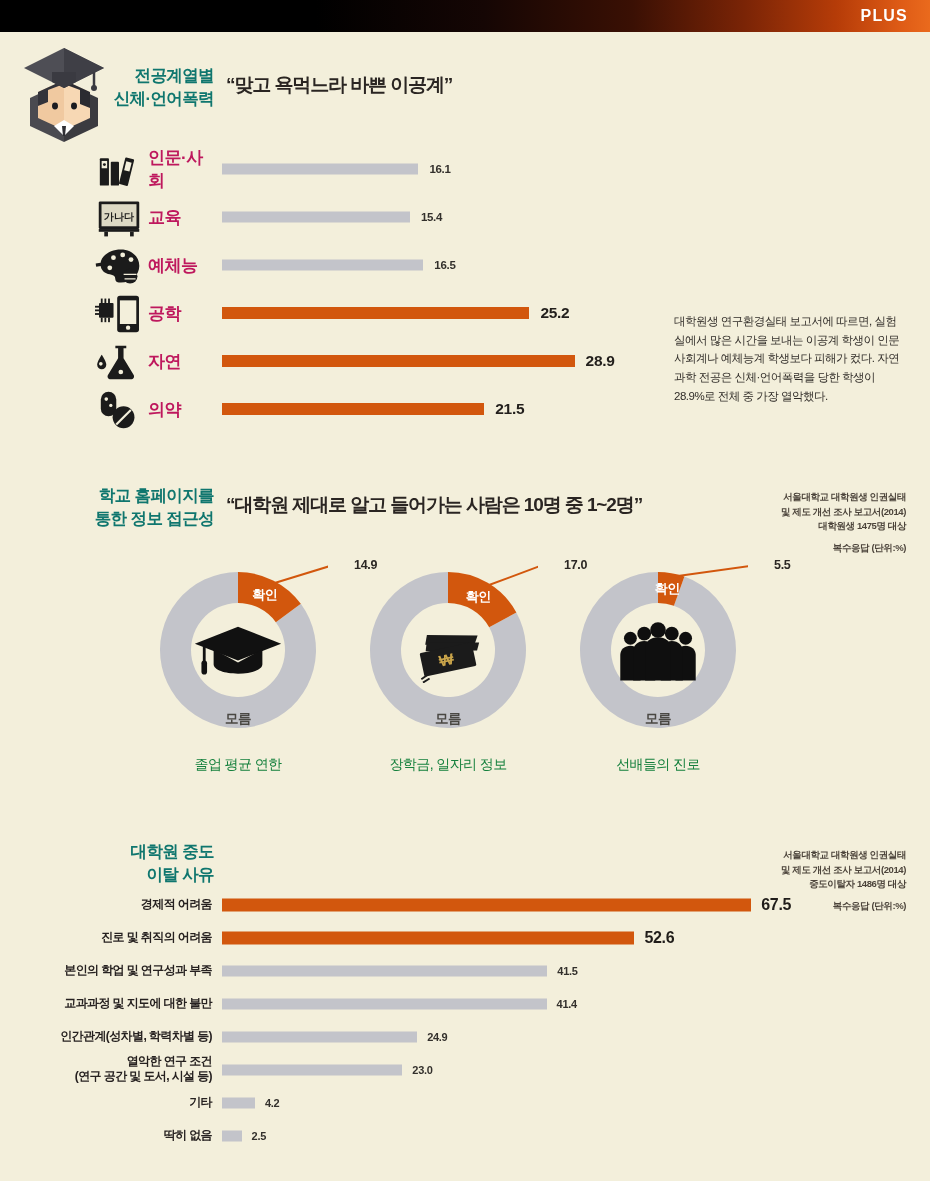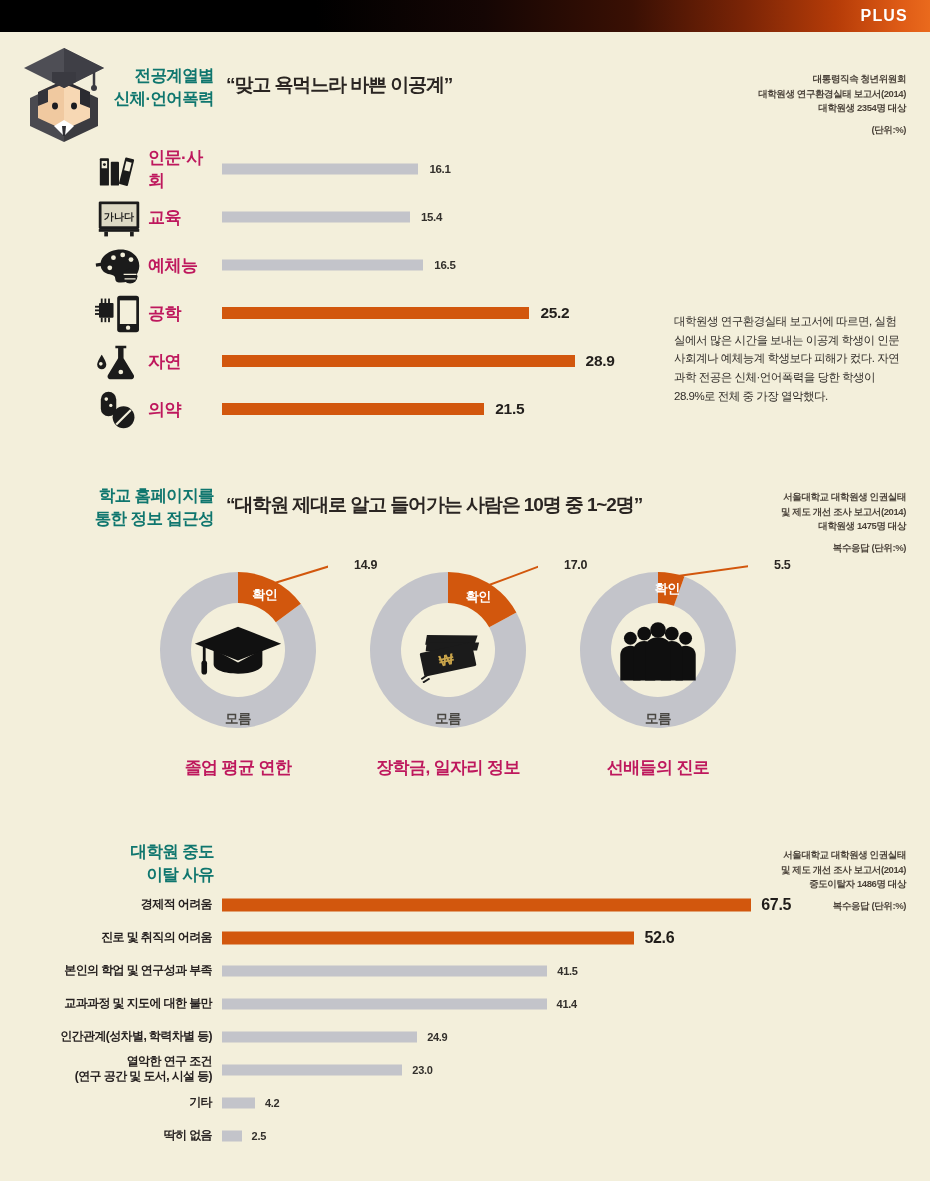--- a/index.html
+++ b/index.html
@@ -127,21 +127,21 @@
   }
   .donut-rest-label {
     position: absolute; left: 50%; top: 162px;
     transform: translateX(-50%);
     font-size: 13.5px; font-weight: bold; color: #4a4843;
     letter-spacing: -0.5px; white-space: nowrap;
   }
   .donut-caption {
     position: absolute; left: 50%; top: 208px;
     transform: translateX(-50%);
-    font-size: 17px; font-weight: bold; color: #be185d;
+    font-size: 14px; font-weight: normal; color: #15803d;
     letter-spacing: -0.6px; white-space: nowrap;
   }
 
   
   .s3-row { position: absolute; left: 20px; width: 830px; height: 33px; }
   .s3-label {
     position: absolute; left: 0; top: 50%;
     transform: translateY(-50%);
     width: 192px; text-align: right;
     font-size: 12px; font-weight: bold; color: #262120;
@@ -195,26 +195,20 @@
       <path d="M76,26 L76,40" stroke="#3a3a41" stroke-width="2.5" fill="none"></path>
       <circle cx="76" cy="42" r="3" fill="#3a3a41"></circle>
     </svg>
   </div>
 
   <div class="sec-title" style="left:84px; top:64px; width:130px;">
     <div>전공계열별</div>
     <div>신체·언어폭력</div>
   </div>
   <div class="sec-quote" style="left:226px; top:72px;">“맞고 욕먹느라 바쁜 이공계”</div>
-  <div class="sec-source" style="right:24px; top:72px; width:250px;">
-    <div>대통령직속 청년위원회</div>
-    <div>대학원생 연구환경실태 보고서(2014)</div>
-    <div>대학원생 2354명 대상</div>
-    <div class="unit">(단위:%)</div>
-  </div>
 
   <div id="s1-rows">
       <div class="s1-row" style="top: 146px;">
         <div class="s1-icon">
           <svg viewBox="0 0 46 40" width="42" height="38">
             <rect x="2" y="6" width="10" height="30" rx="1" fill="#1b1b1b"></rect>
             <rect x="4" y="9" width="6" height="8" fill="#f3efdb"></rect>
             <circle cx="7" cy="13" r="1.6" fill="#1b1b1b"></circle>
             <rect x="14" y="10" width="9" height="26" rx="1" fill="#1b1b1b"></rect>
             <g transform="rotate(14 32 22)">

